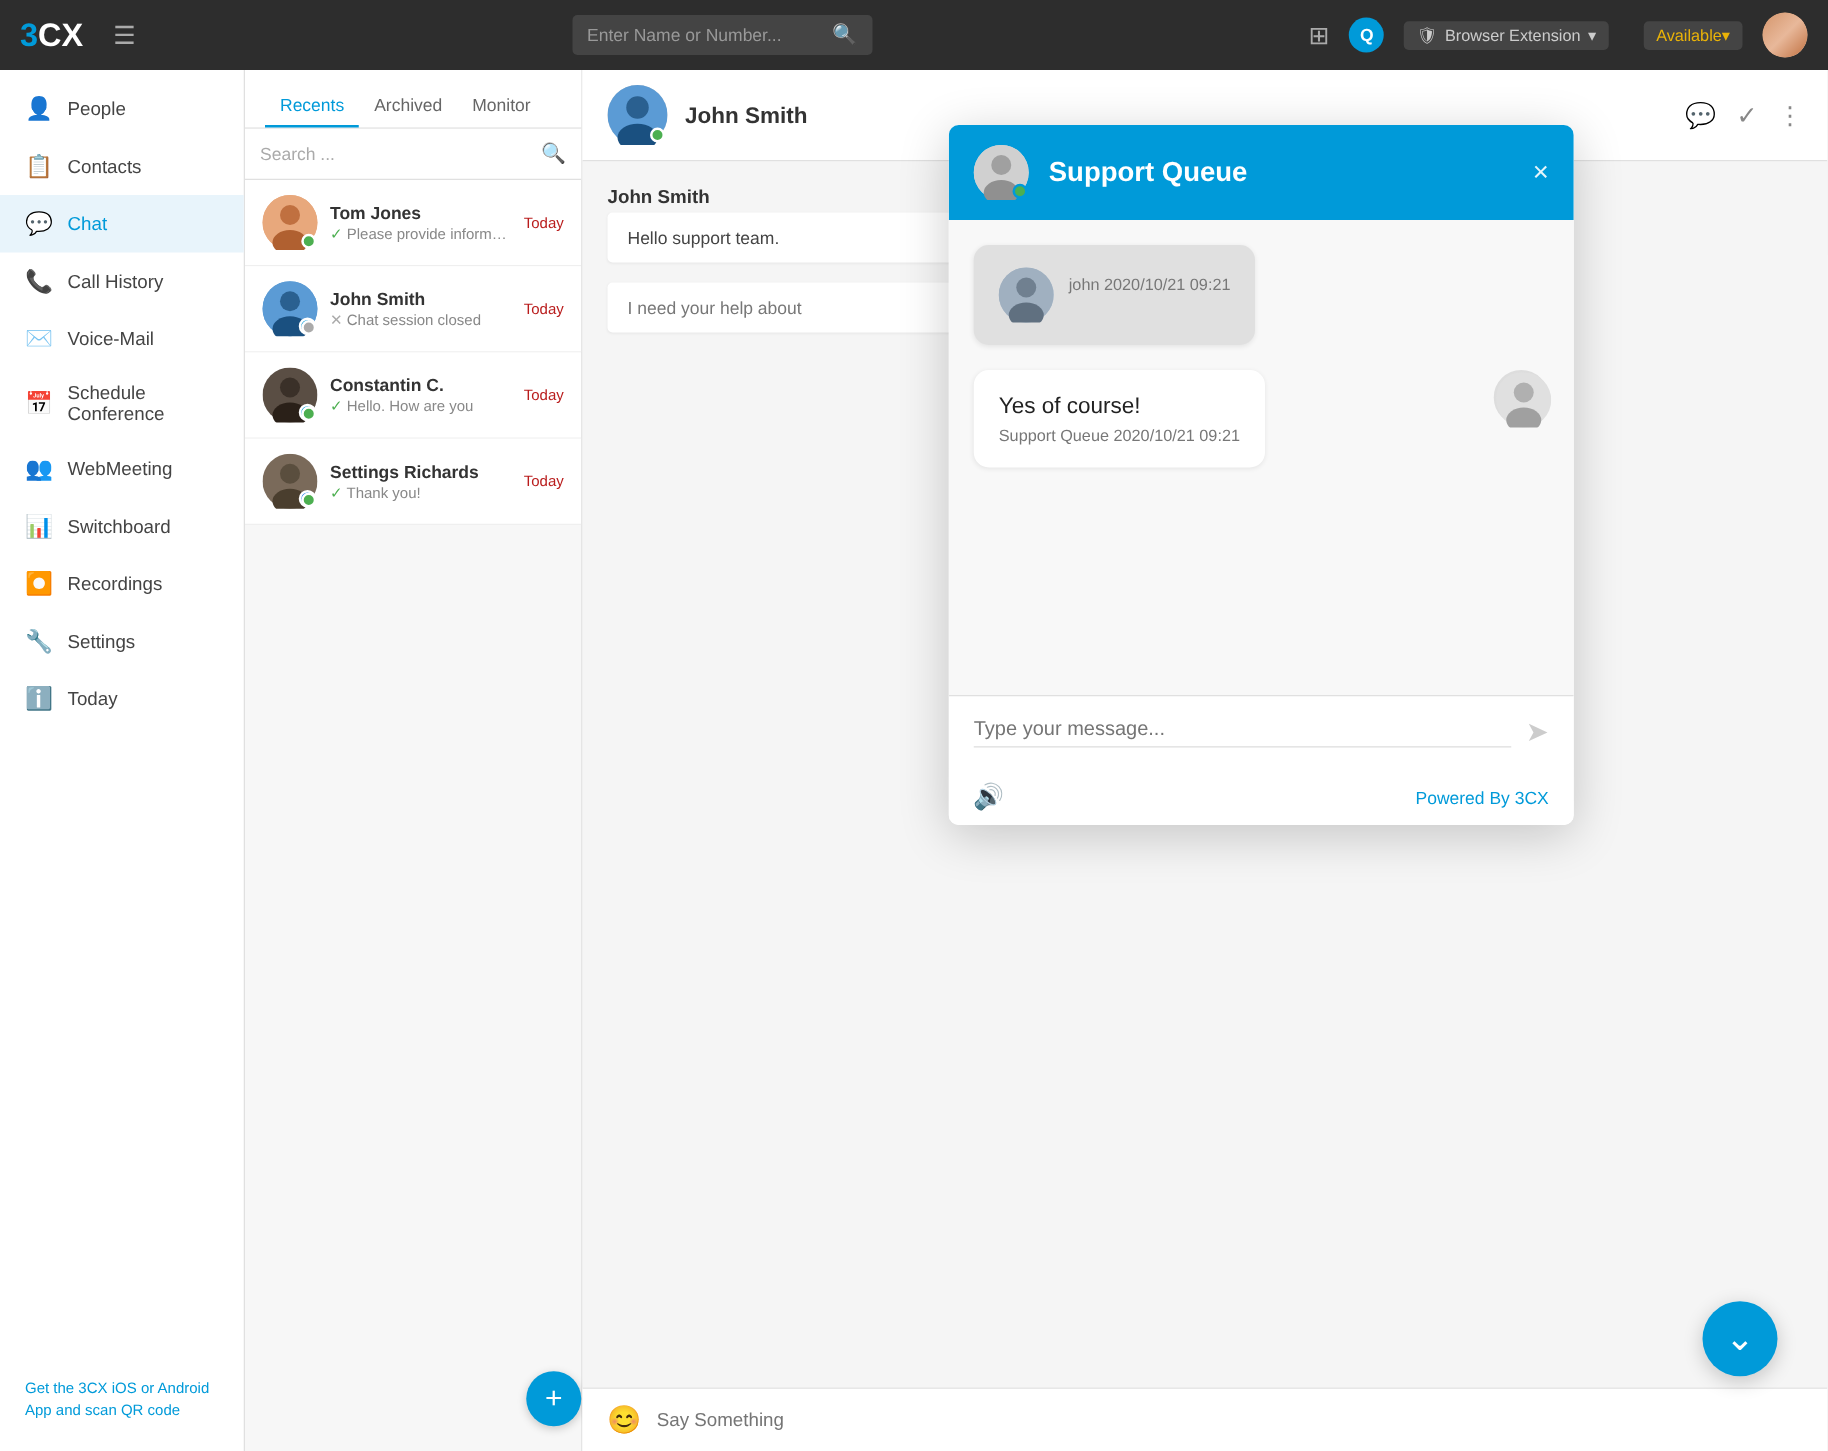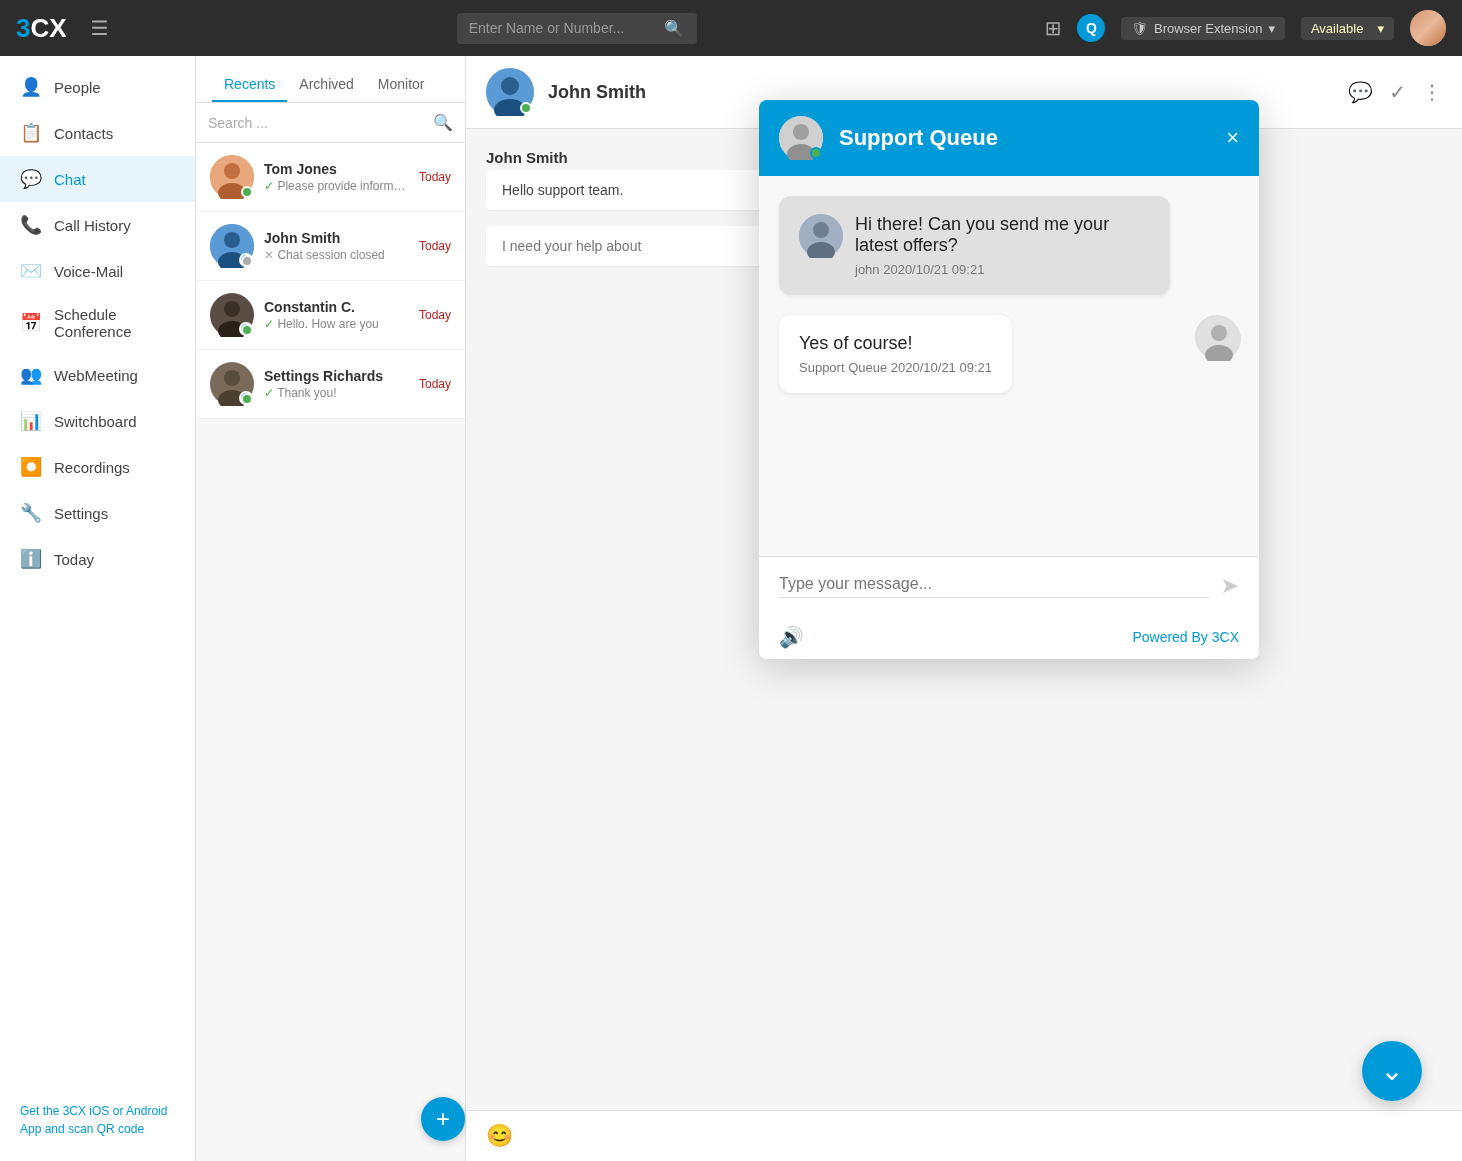--- a/index.html
+++ b/index.html
@@ -31,23 +31,23 @@
       background: #009ad9; color: white; border-radius: 50%;
       width: 28px; height: 28px; display: flex; align-items: center; justify-content: center;
       font-weight: bold; font-size: 14px; cursor: pointer;
     }
     .browser-ext {
       display: flex; align-items: center; gap: 6px;
       background: #444; border-radius: 4px; padding: 4px 10px;
       color: #ccc; font-size: 13px; cursor: pointer;
     }
     .available-badge {
-      display: flex; align-items: center; gap: 14px;
+      display: flex; align-items: center; gap: 0;
       background: #444; border-radius: 4px; padding: 4px 10px;
-      color: #fef9c3; font-size: 13px; cursor: pointer;
+      color: #eab308; font-size: 13px; cursor: pointer; margin-left: 12px;
     }
     .avatar-topbar {
       width: 36px; height: 36px; border-radius: 50%;
       background: linear-gradient(135deg, #c9956b, #e8b89a);
       overflow: hidden; cursor: pointer;
     }
     .avatar-topbar-img {
       width: 100%; height: 100%;
       background: linear-gradient(135deg, #d4956b 0%, #e8b89a 50%, #c07040 100%);
       border-radius: 50%;
@@ -447,20 +447,21 @@
       <div>
         <div class="msg-from">John Smith</div>
         <div class="msg-bubble-received">Hello support team.</div>
       </div>
       <div>
         <div class="msg-bubble-system">I need your help about</div>
       </div>
     </div>
     <div class="chat-input-area">
       <span class="emoji-btn">😊</span>
+      <input class="chat-input" type="text" placeholder="Say Something" style="">
     </div>
   </div>
 </div>
 
 <div class="support-queue-popup">
   <div class="sq-header">
     <div class="sq-avatar">
       <svg width="44" height="44" viewBox="0 0 44 44">
         <circle cx="22" cy="22" r="22" fill="#d0d0d0"></circle>
         <circle cx="22" cy="16" r="8" fill="#a0a0a0"></circle>
@@ -476,21 +477,20 @@
 
     <div class="sq-bubble-left">
       <div class="sq-user-avatar">
         <svg width="44" height="44" viewBox="0 0 44 44">
           <circle cx="22" cy="22" r="22" fill="#a0b0c0"></circle>
           <circle cx="22" cy="16" r="8" fill="#708090"></circle>
           <ellipse cx="22" cy="38" rx="14" ry="10" fill="#607080"></ellipse>
         </svg>
       </div>
       <div class="sq-bubble-left-content">
-        <div>Hi there! Can you send me your latest offers?</div>
         <div class="sq-timestamp">john  2020/10/21 09:21</div>
       </div>
     </div>
 
     <div class="sq-bubble-right-with-avatar">
       <div class="sq-bubble-right-content">
         <div>Yes of course!</div>
         <div class="sq-timestamp">Support Queue  2020/10/21 09:21</div>
       </div>
       <div class="sq-agent-avatar">

